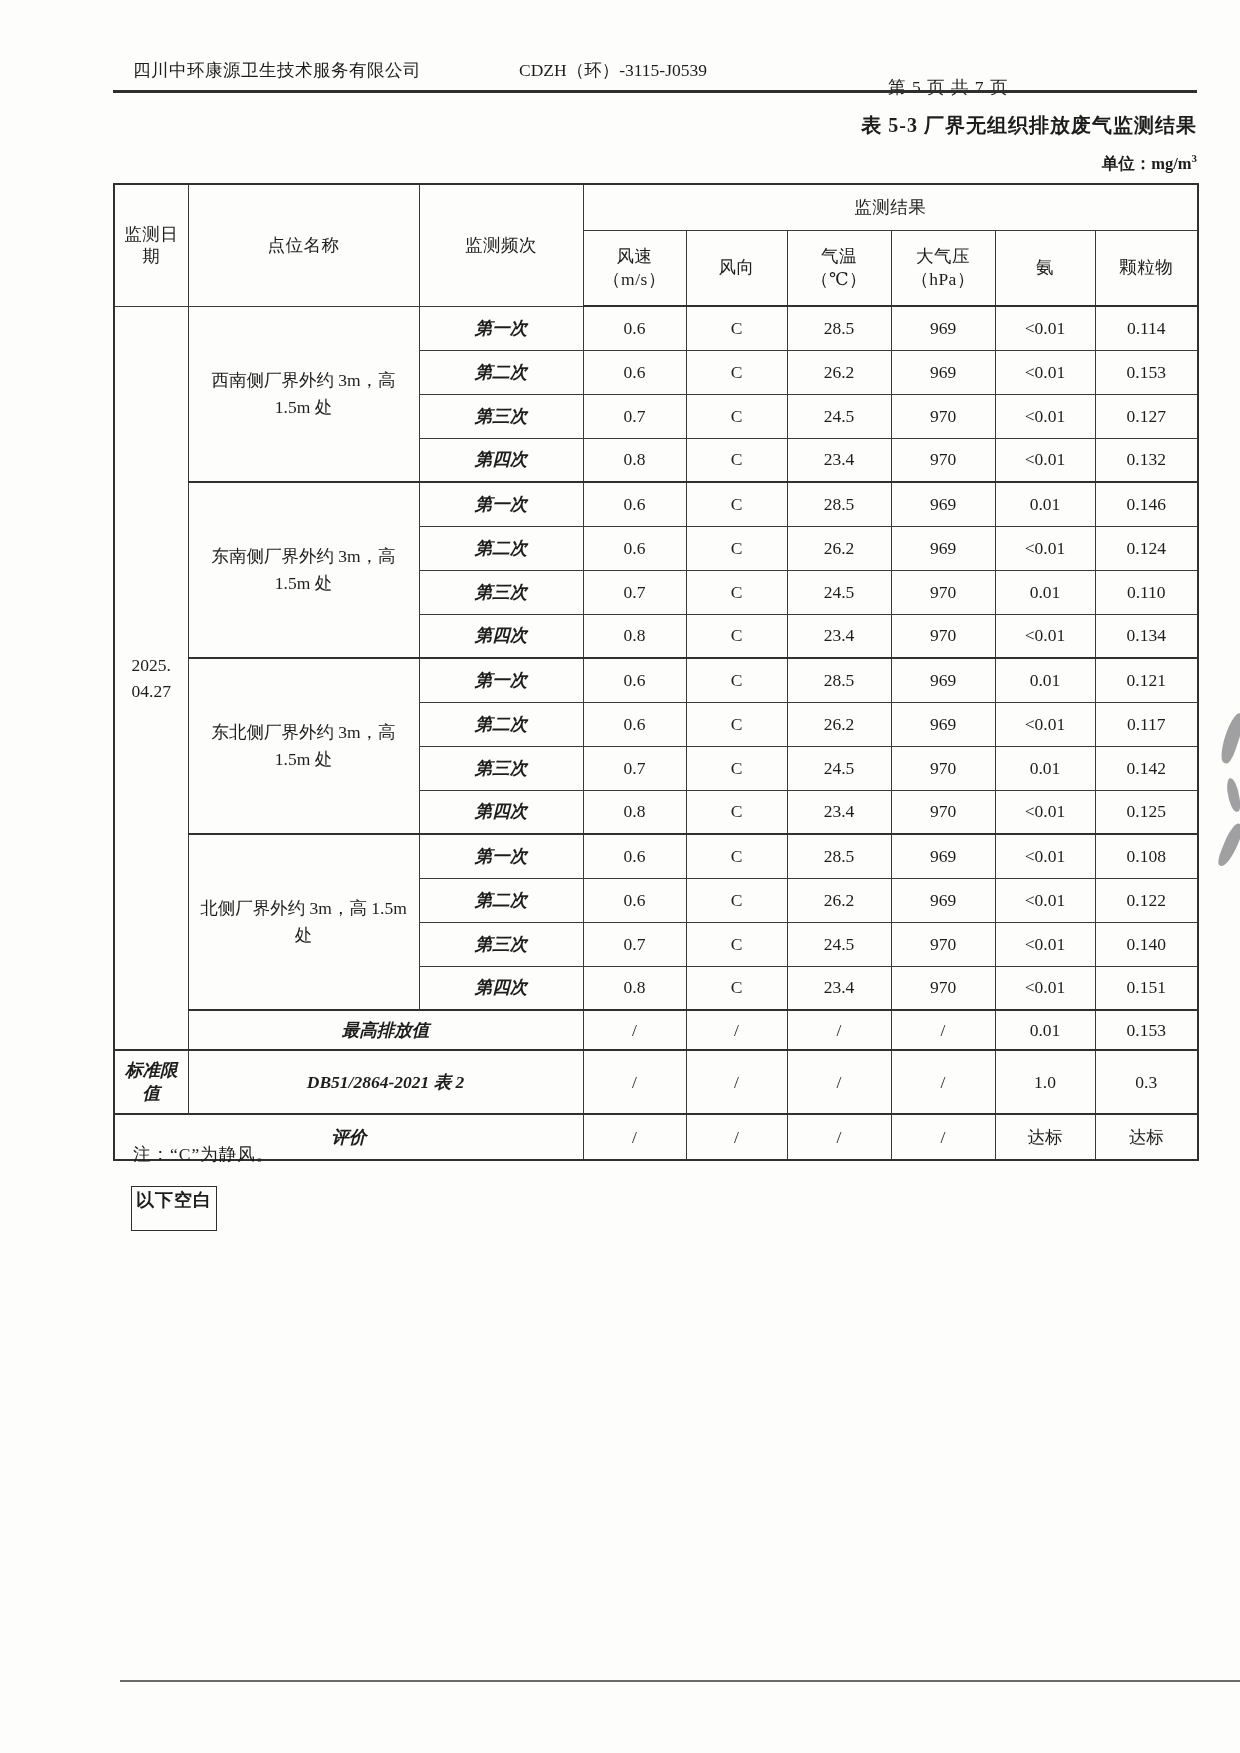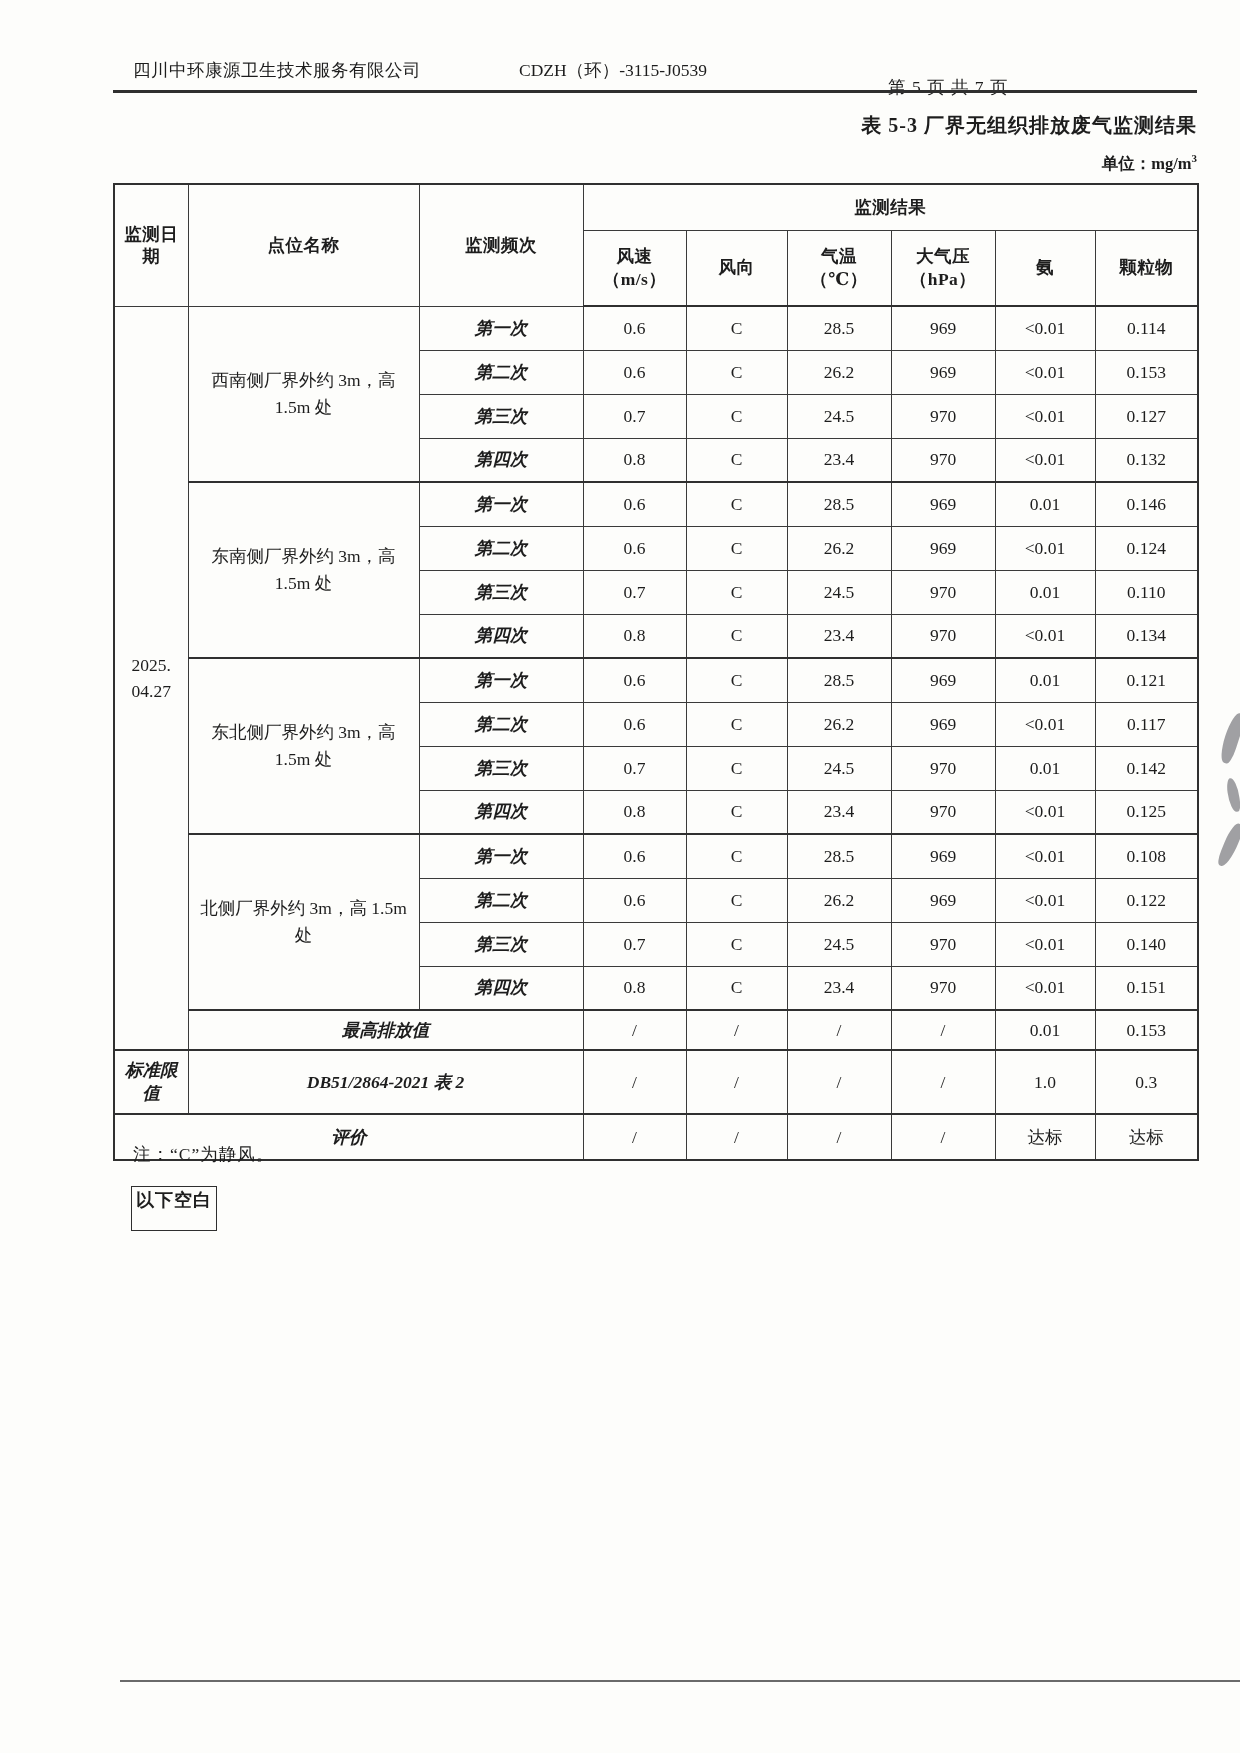--- a/index.html
+++ b/index.html
@@ -26,21 +26,21 @@
                      border-collapse:collapse; table-layout:fixed;
                      border:2.6px solid #303030; }
   .main-table th, .main-table td {
     border:1.5px solid #3a3a3a;
     text-align:center; vertical-align:middle;
     font-size:17.5px; font-weight:normal;
     padding:2px 4px; line-height:1.3;
   }
   .main-table thead tr.head-top { height:46px; }
   .main-table thead tr.head-sub { height:76px; }
-  .main-table thead th { font-weight:bold; letter-spacing:0.5px; }
+  .main-table thead th { font-weight:normal; letter-spacing:0.5px; }
   .main-table tr.head-sub th { border-bottom:2.4px solid #2f2f2f; }
   .main-table tbody tr.data-row { height:44px; }
   .main-table tr.group-start td { border-top:2.2px solid #303030; }
   .main-table td.site-cell { line-height:1.55; padding:2px 6px; }
   .main-table td.date-cell { line-height:1.5;font-family:Liberation Serif, serif; }
   .main-table td.bold, .main-table th.bold { font-weight:bold;font-style:italic; }
   .main-table tr.max-row { height:40px; }
   .main-table tr.max-row td { border-top:2.2px solid #303030; }
   .main-table tr.limit-row { height:64px; }
   .main-table tr.limit-row td { border-top:2.2px solid #303030; }

